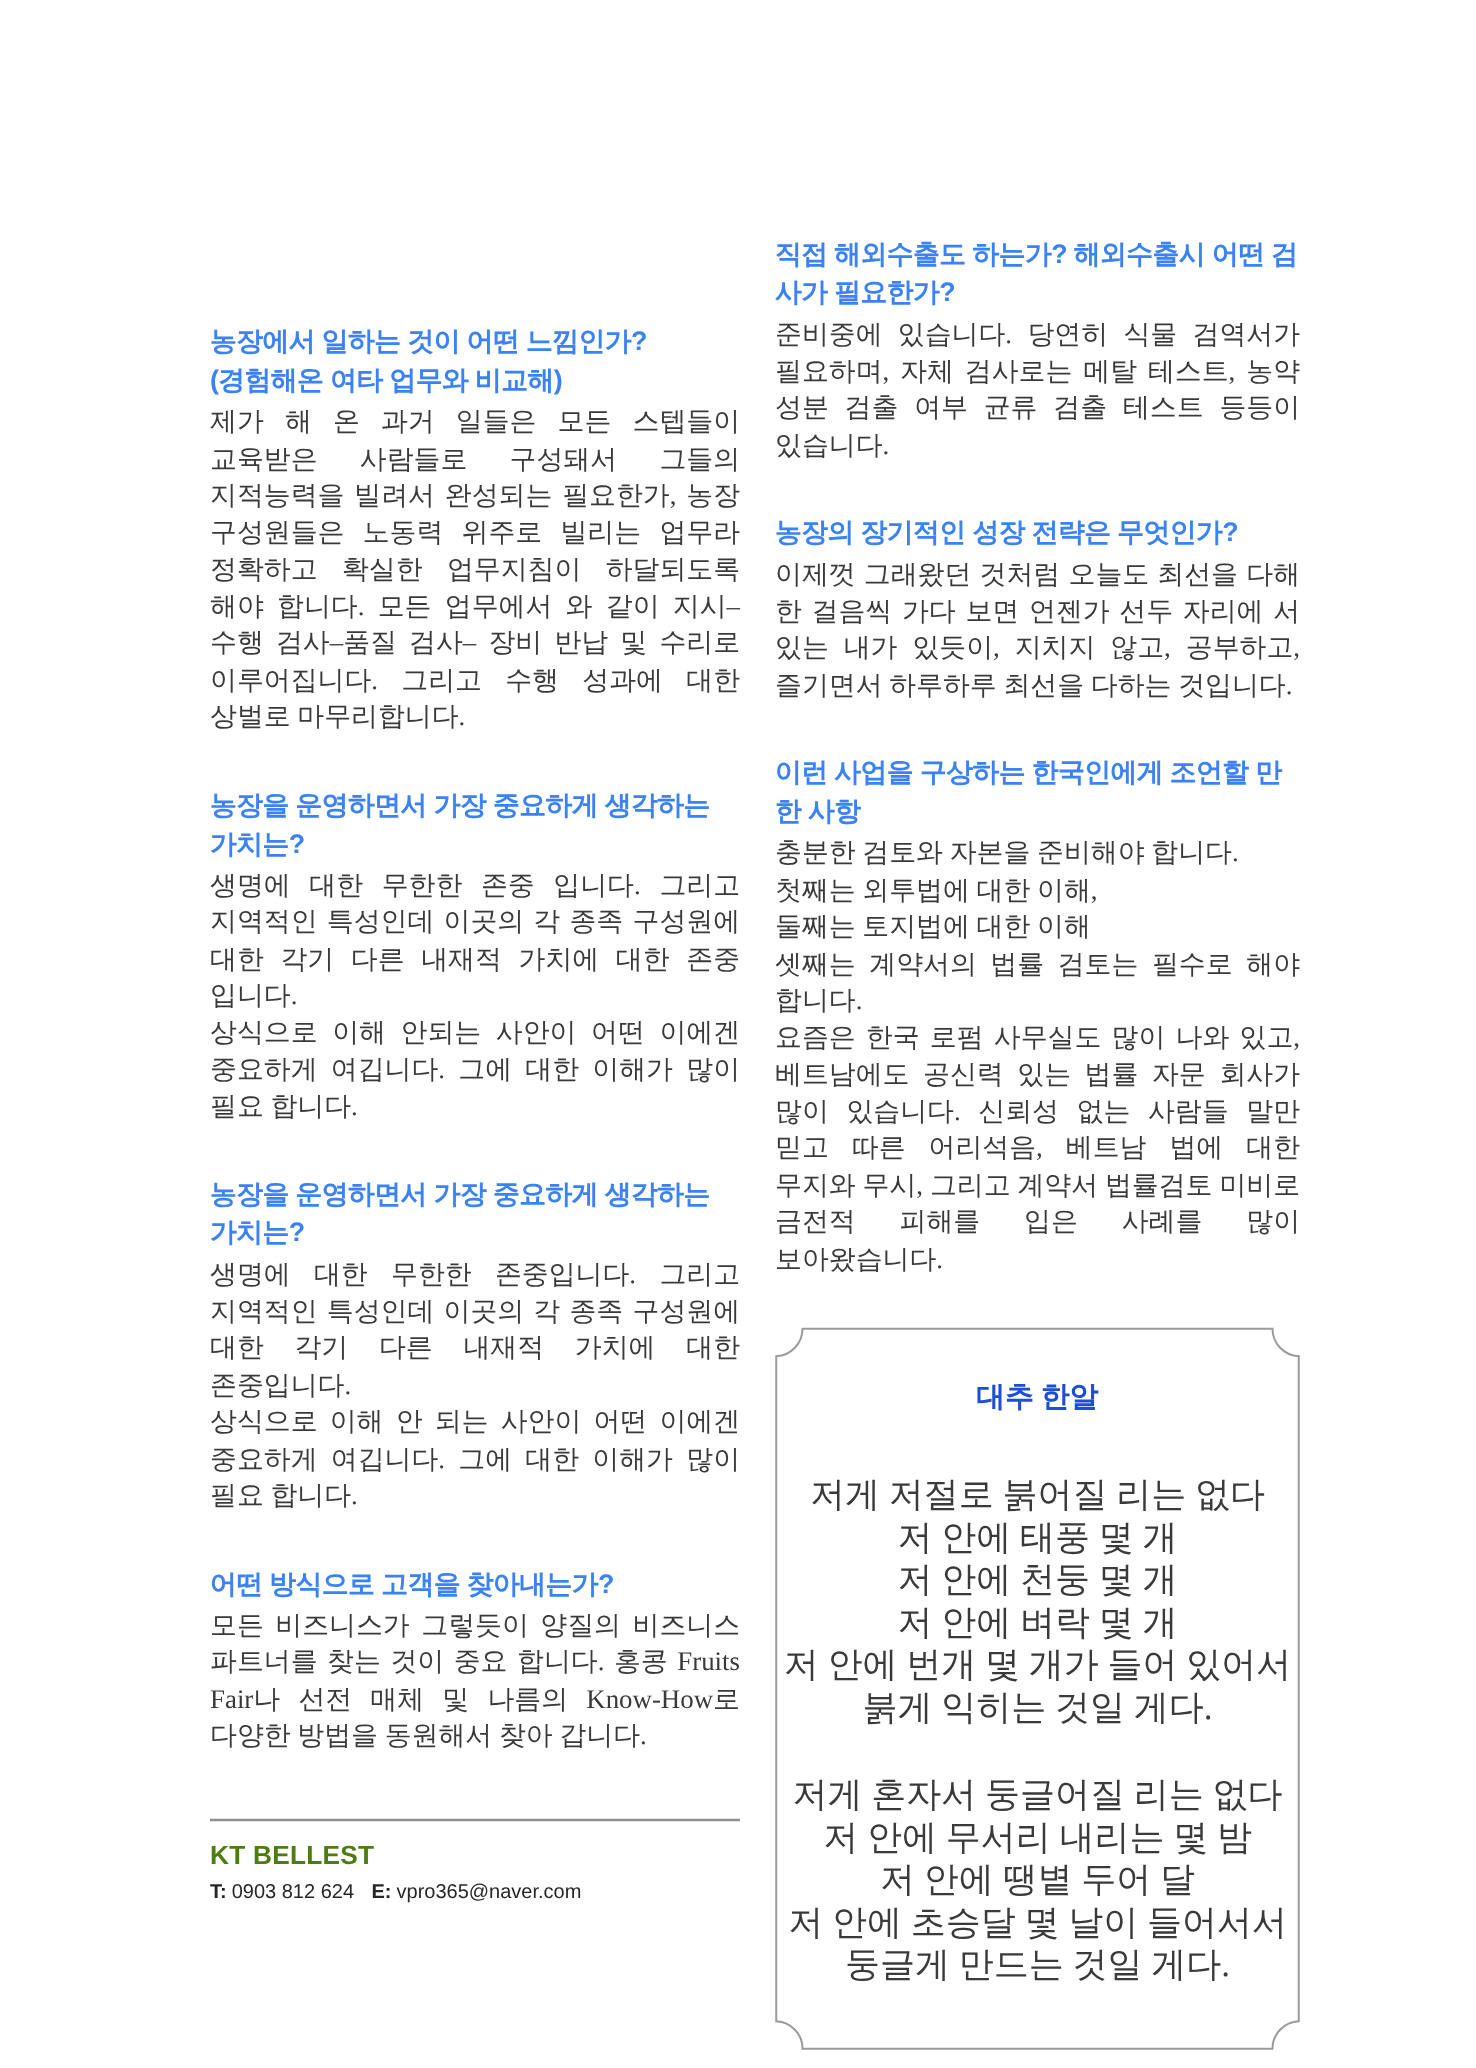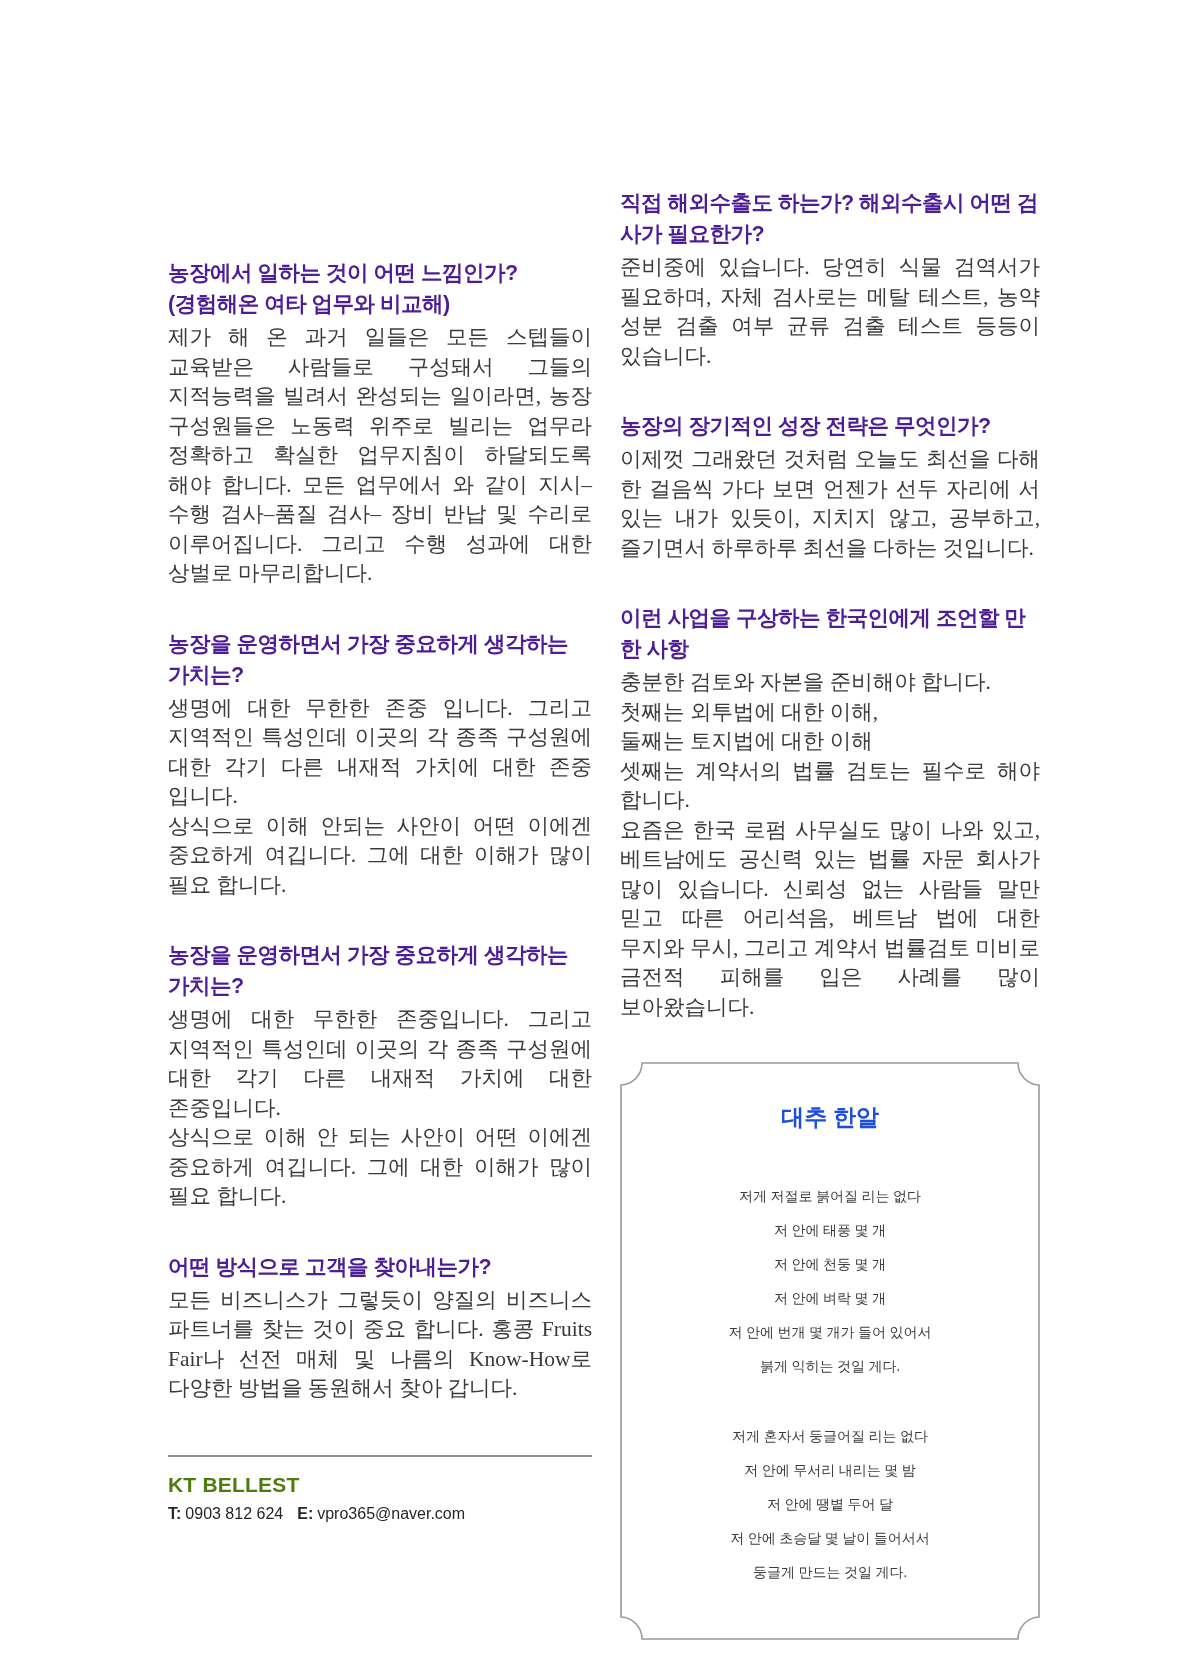--- a/index.html
+++ b/index.html
@@ -16,21 +16,21 @@
   .col-left  { left: 168px; top: 258px; width: 424px; }
   .col-right { left: 620px; top: 188px; width: 420px; }
 
   .qa { margin: 0 0 40px 0; }
   .qa .question {
     margin: 0;
     font-family: "Liberation Sans", sans-serif;
     font-weight: 700;
     font-size: 21.5px;
     line-height: 31px;
-    color: #4c1d95;
+    color: #3b82f6;
     letter-spacing: -0.5px;
     white-space: pre-line;
   }
   .qa .answer {
     margin: 3px 0 0 0;
     font-family: "Liberation Serif", serif;
     font-size: 21.5px;
     line-height: 29.5px;
     color: #3a3a3a;
     text-align: justify;
@@ -66,21 +66,21 @@
     font-weight: 700;
     font-size: 23px;
     line-height: 32px;
     color: #1d4ed8;
   }
   .stanza {
     margin: 0;
     text-align: center;
     white-space: pre-line;
     font-family: "Liberation Serif", serif;
-    font-size: 14px;
+    font-size: 28px;
     line-height: 34px;
     color: #3a3a3a;
   }
   .stanza-1 { margin-top: 46px; }
   .stanza-2 { margin-top: 36px; }
 
   .footer {
     position: absolute;
     left: 168px;
     top: 1455px;
@@ -113,21 +113,21 @@
 </head>
 <body>
 
 <div class="page">
 
   <div class="col col-left">
 
     <div class="qa">
       <h3 class="question">농장에서 일하는 것이 어떤 느낌인가?
 (경험해온 여타 업무와 비교해)</h3>
-      <p class="answer">제가 해 온 과거 일들은 모든 스텝들이 교육받은 사람들로 구성돼서 그들의 지적능력을 빌려서 완성되는 일이라면, 농장 구성원들은 노동력 위주로 빌리는 업무라 정확하고 확실한 업무지침이 하달되도록 해야 합니다. 모든 업무에서 와 같이 지시–수행 검사–품질 검사– 장비 반납 및 수리로 이루어집니다. 그리고 수행 성과에 대한 상벌로 마무리합니다.</p>
+      <p class="answer">제가 해 온 과거 일들은 모든 스텝들이 교육받은 사람들로 구성돼서 그들의 지적능력을 빌려서 완성되는 필요한가, 농장 구성원들은 노동력 위주로 빌리는 업무라 정확하고 확실한 업무지침이 하달되도록 해야 합니다. 모든 업무에서 와 같이 지시–수행 검사–품질 검사– 장비 반납 및 수리로 이루어집니다. 그리고 수행 성과에 대한 상벌로 마무리합니다.</p>
     </div>
 
     <div class="qa">
       <h3 class="question">농장을 운영하면서 가장 중요하게 생각하는 가치는?</h3>
       <p class="answer">생명에 대한 무한한 존중 입니다. 그리고 지역적인 특성인데 이곳의 각 종족 구성원에 대한 각기 다른 내재적 가치에 대한 존중 입니다.
 상식으로 이해 안되는 사안이 어떤 이에겐 중요하게 여깁니다. 그에 대한 이해가 많이 필요 합니다.</p>
     </div>
 
     <div class="qa">
       <h3 class="question">농장을 운영하면서 가장 중요하게 생각하는 가치는?</h3>

